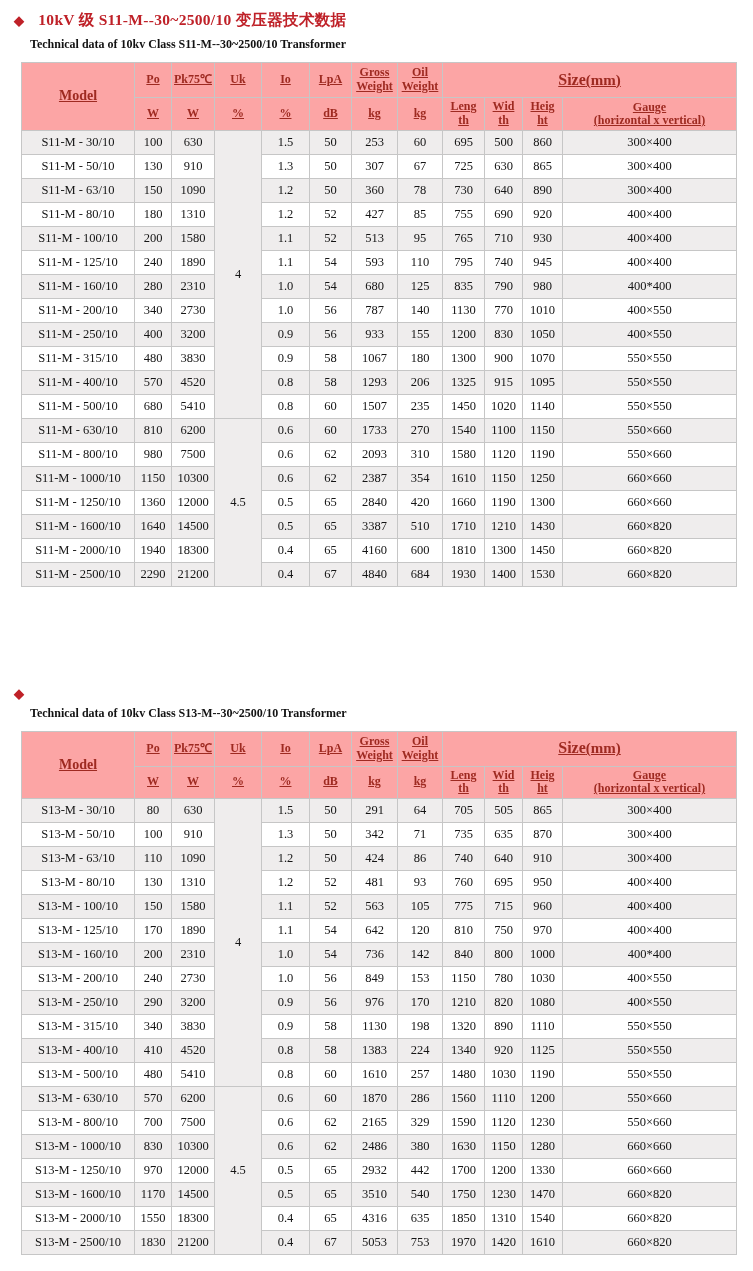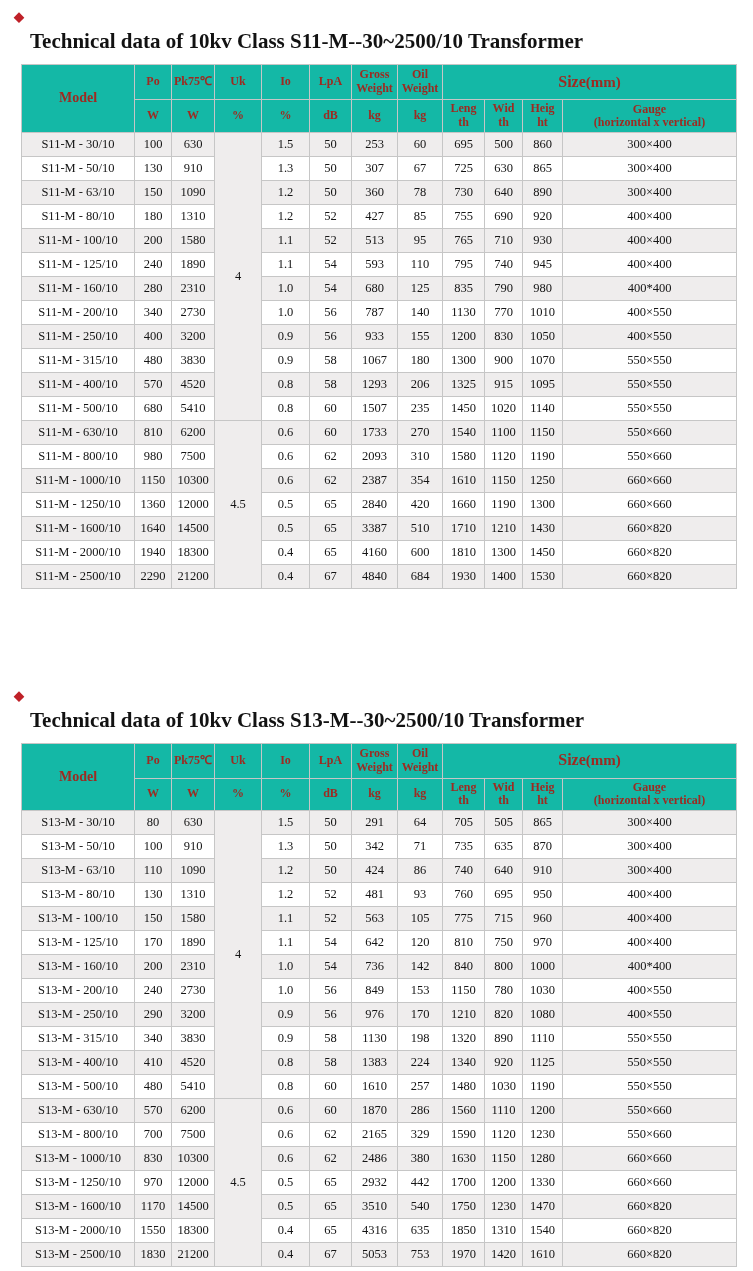--- a/index.html
+++ b/index.html
@@ -14,44 +14,45 @@
   
   .sec-title{
     display:flex;align-items:center;gap:14px;
     margin:4px 0 6px 14px;
     color:#bf2128;font-weight:bold;font-size:15.5px;
     letter-spacing:.3px;
   }
   .diamond{color:#bf2128;font-size:13px;line-height:1;}
   .sec-subtitle{
     margin:0 0 10px 30px;
-    font-weight:bold;font-size:21px;color:#121212;
+    font-weight:bold;font-size:12px;color:#121212;
   }
 
   
   table.data{
     border-collapse:collapse;
     table-layout:fixed;
     width:715px;
     margin-left:21px;
     margin-bottom:4px;
   }
   table.data th, table.data td{
     border:1px solid #c6c6c6;
     text-align:center;
     vertical-align:middle;
     overflow:hidden;
   }
   table.data thead th{
-    background:#14b8a6;
+    background:#fca5a5;
     color:#9e2a21;
     font-weight:bold;
     font-size:12px;
     padding:2px 1px;
     line-height:1.15;
+    text-decoration:underline;
   }
   table.data thead tr.hrow1 th{height:30px;}
   table.data thead tr.hrow2 th{height:26px;}
   th.wrap{white-space:normal;word-spacing:60px;margin-left:44px;} 
   .size-big{font-size:16px;}
   .size-small{font-size:15px;}
   .gauge-h div{line-height:1.1;}
   table.data tbody td{
     font-size:12.5px;
     padding:3px 1px;
@@ -64,20 +65,21 @@
 
   .gap{height:92px;}
 </style>
 </head>
 <body>
 
 <div class="page">
 
   <div class="sec-title">
     <span class="diamond">◆</span>
+    <span>10kV 级 S11-M--30~2500/10 变压器技术数据</span>
   </div>
   <div class="sec-subtitle">Technical data of 10kv Class S11-M--30~2500/10 Transformer</div>
 
   <table class="data">
     <colgroup>
       <col style="width:113px">
         <col style="width:37px">
         <col style="width:43px">
       <col style="width:47px">
         <col style="width:48px">

